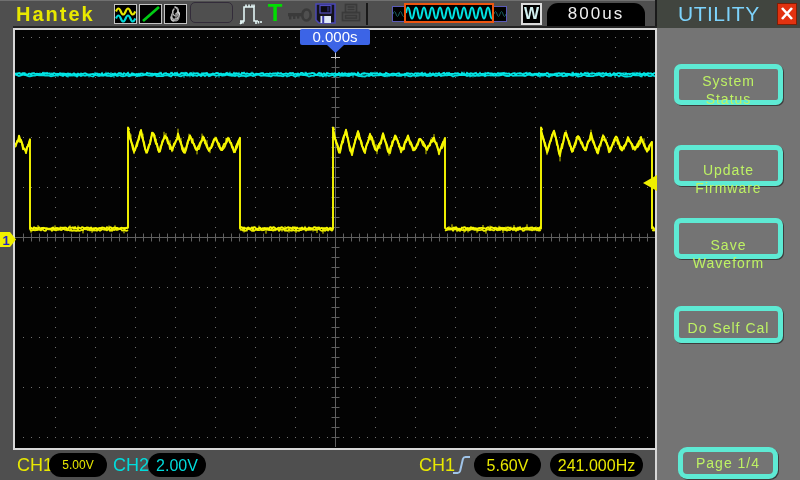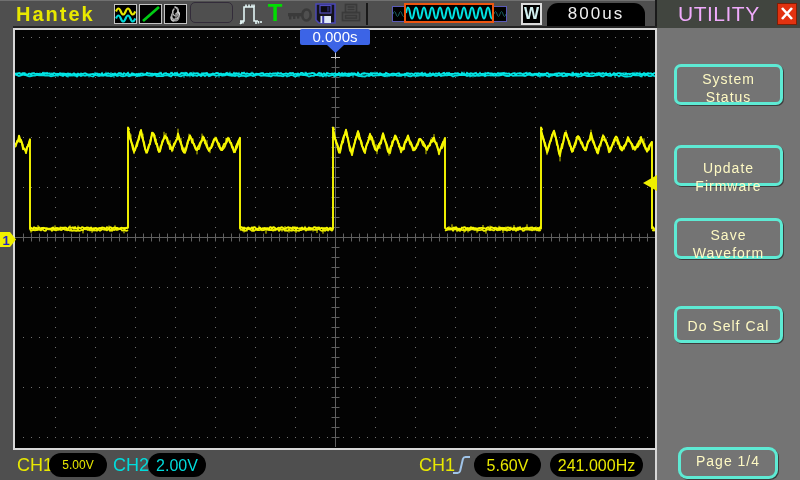--- a/index.html
+++ b/index.html
@@ -1,20 +1,20 @@
 <!DOCTYPE html>
 <html><head><meta charset="utf-8"><style>
 *{margin:0;padding:0;box-sizing:border-box}
 html,body{width:800px;height:480px;background:#4f4f4f;overflow:hidden;
 font-family:"Liberation Sans",sans-serif;position:relative;-webkit-font-smoothing:antialiased}
 .a{position:absolute}
 .pill{position:absolute;background:#000;border-radius:12px;color:#e8e800;
 font-size:16px;text-align:center;line-height:25px;height:24px}
-.btn{position:absolute;left:674px;width:109px;border:3px solid #5eead4;border-radius:7px;
-background:#747474;color:#fef9c3;font-size:14px;letter-spacing:1px;text-align:center;
+.btn{position:absolute;left:674px;width:109px;border:5px solid #5eead4;border-radius:7px;
+background:#747474;color:#bef264;font-size:14px;letter-spacing:1px;text-align:center;
 box-shadow:1px 1px 0 #3c3c3c}
 .ibox{position:absolute;top:4px;width:23px;height:20px;background:#000;border:1px solid #c4c4c4}
 </style></head><body>
 <div class="a" style="left:0;top:0;width:800px;height:1px;background:#707070"></div>
 <div class="a" style="left:657px;top:0;width:143px;height:1px;background:#9a9a9a"></div>
 
 <div class="a" style="left:16px;top:2px;height:24px;line-height:24px;color:#e8e800;font-size:20px;font-weight:bold;letter-spacing:2px">Hantek</div>
 
 <div class="ibox" style="left:114px">
 <svg width="21" height="18" viewBox="0 0 21 18">
@@ -147,29 +147,29 @@
   </svg>
 
 <svg class="a" style="left:0;top:232px" width="16" height="15" viewBox="0 0 16 15">
 <polygon points="0,0 10,0 16,7.5 10,15 0,15" fill="#f0f000"></polygon>
 <text x="2.5" y="12.5" font-size="13" font-weight="bold" fill="#2222cc" font-family="Liberation Sans">1</text>
 </svg>
 
 <div class="a" style="left:655px;top:0;width:2px;height:26px;background:#1a1a1a"></div>
 <div class="a" style="left:657px;top:0;width:143px;height:28px;background:#41453f"></div>
 <div class="a" style="left:657px;top:28px;width:143px;height:452px;background:#747474"></div>
-<div class="a" style="left:678px;top:2px;color:#f0abfc;font-size:21px;letter-spacing:0.5px;height:24px;line-height:24px">UTILITY</div>
+<div class="a" style="left:678px;top:2px;color:#7dd3fc;font-size:21px;letter-spacing:0.5px;height:24px;line-height:24px">UTILITY</div>
 <div class="a" style="left:777px;top:3px;width:20px;height:22px;background:#e23210;border:1px solid #7e1e06">
 <svg width="18" height="19" viewBox="0 0 18 19">
 <path d="M4 4 L14 15 M14 4 L4 15" stroke="#fff" stroke-width="2.6"></path>
     </svg></div>
 
 <div class="btn" style="top:64px;height:41px;padding-top:3px;line-height:18px">System<br>Status</div>
 <div class="btn" style="top:145px;height:41px;padding-top:11px;line-height:18px">Update<br>Firmware</div>
-<div class="btn" style="top:218px;height:41px;padding-top:5px;line-height:18px">Save<br>Waveform</div>
+<div class="btn" style="top:218px;height:41px;padding-top:13px;line-height:18px">Save<br>Waveform</div>
 <div class="btn" style="top:306px;height:37px;line-height:35px">Do Self Cal</div>
 <div class="btn" style="left:678px;top:447px;width:100px;height:32px;line-height:23px;border-radius:9px">Page 1/4</div>
 
 <div class="a" style="left:17px;top:455px;color:#e8e800;font-size:18px">CH1</div>
 <div class="pill" style="left:49px;top:453px;width:58px;font-size:12px">5.00V</div>
 <div class="a" style="left:113px;top:455px;color:#00dcdc;font-size:18px">CH2</div>
 <div class="pill" style="left:148px;top:453px;width:58px;color:#00dcdc;font-size:16px">2.00V</div>
 <div class="a" style="left:419px;top:455px;color:#e8e800;font-size:18px">CH1</div>
 <svg class="a" style="left:452px;top:452px" width="20" height="25" viewBox="0 0 20 25">
 <path d="M1 21 h4.5 q2 0 2.6 -2 l2.8 -12 q0.6 -2 2.6 -2 h4.5" fill="none" stroke="#a0c4e8" stroke-width="2"></path>

